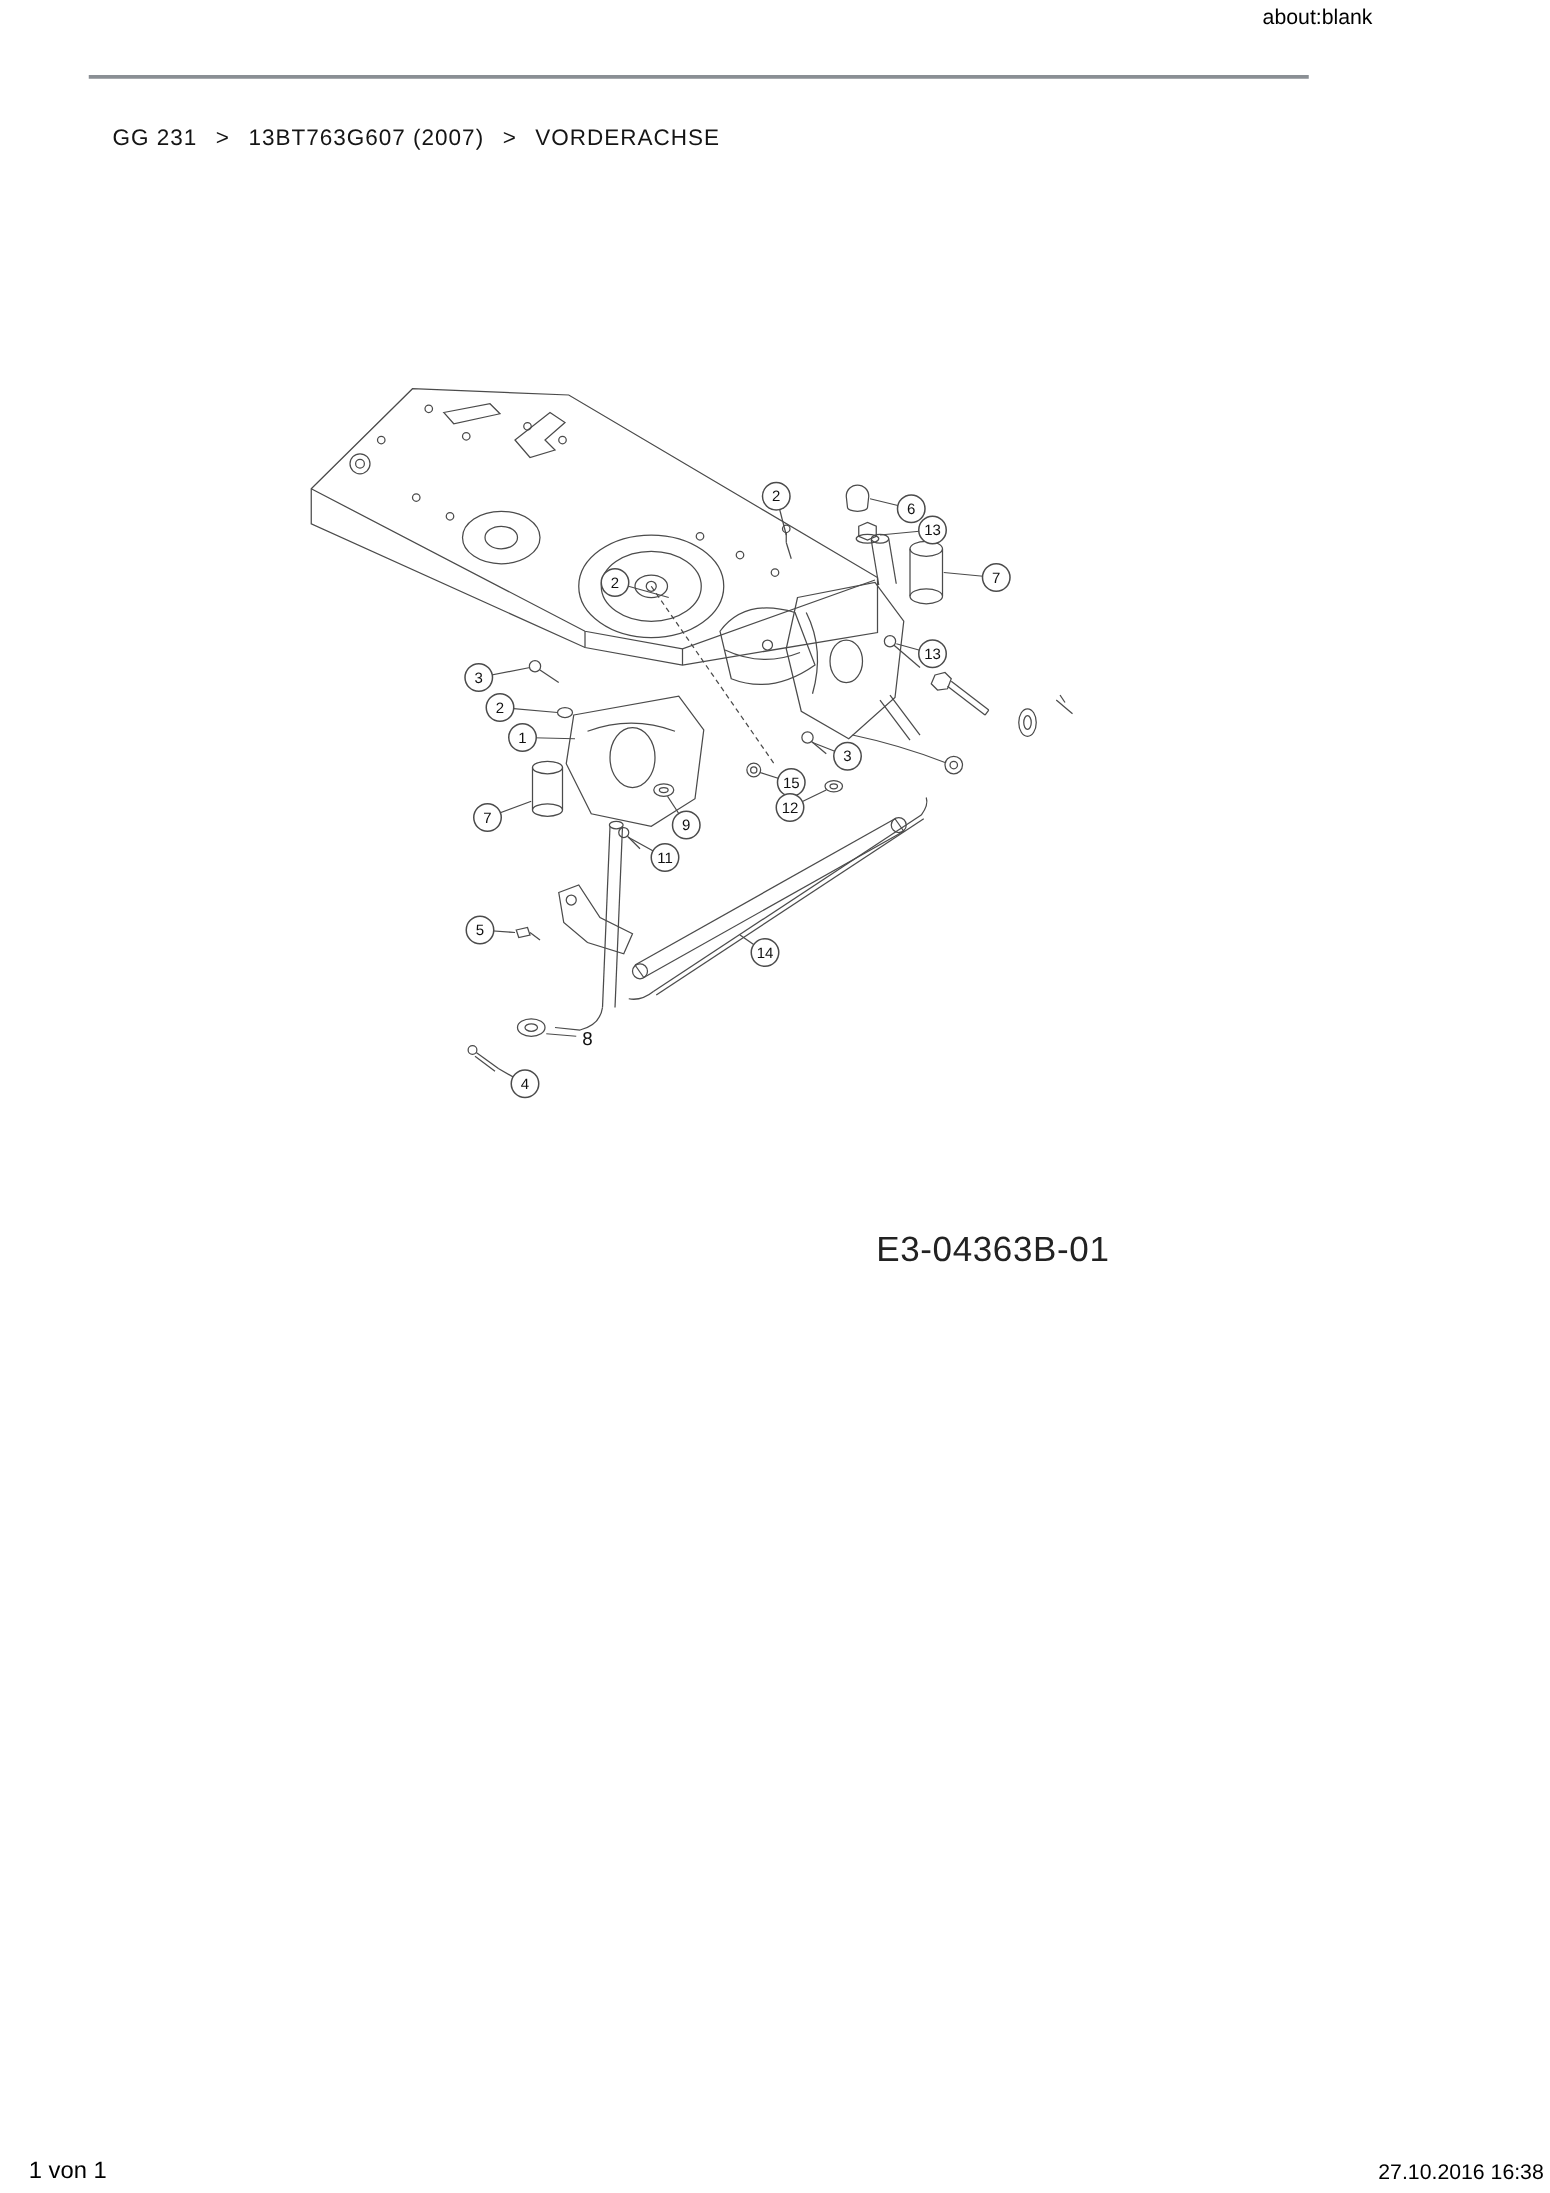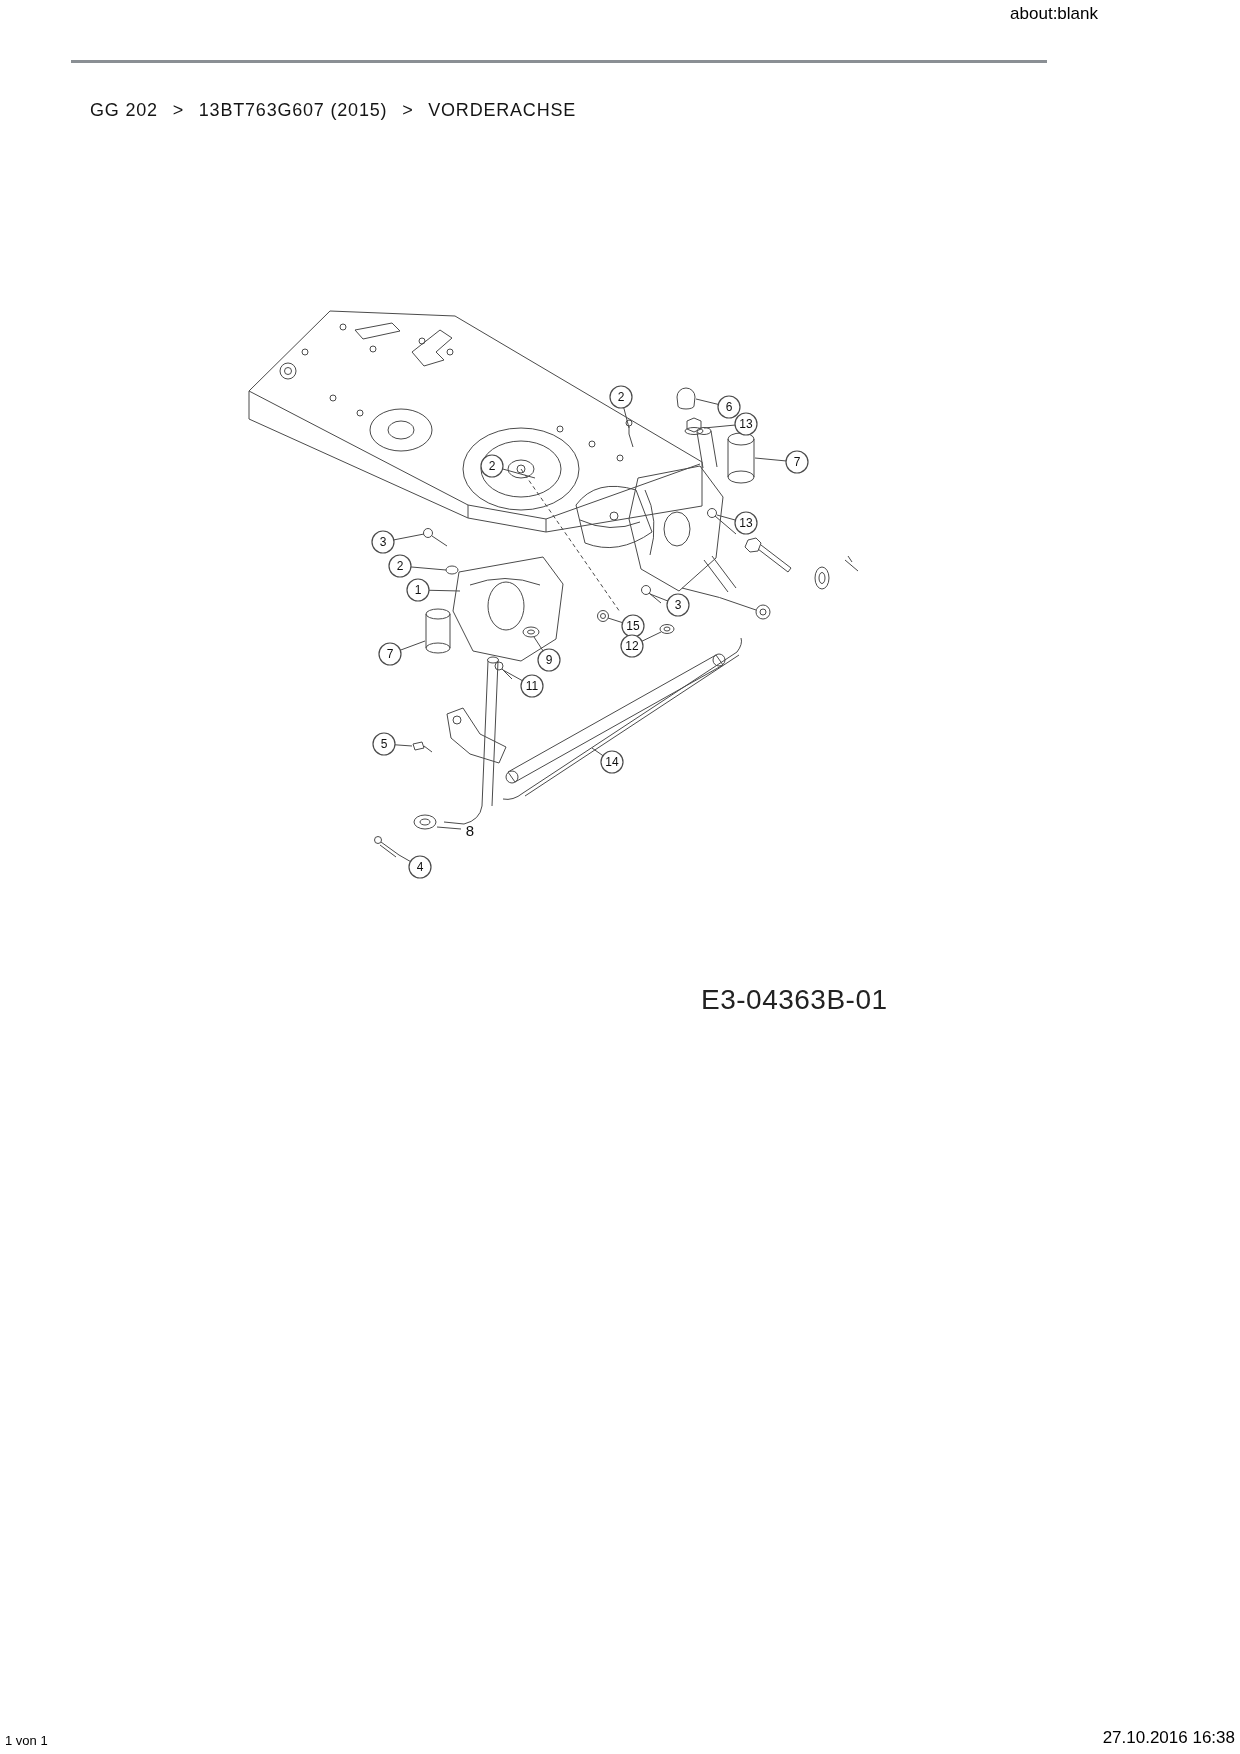--- a/index.html
+++ b/index.html
@@ -30,39 +30,39 @@
     width: 680px; height: 770px;
   }
   #diagram-svg text {
     font-family: "Liberation Sans", sans-serif;
   }
   .drawing-number {
     position: absolute; left: 701px; top: 984px;
     font-size: 28px; letter-spacing: 0.5px; color: #222;
   }
   .footer-left {
-    position: absolute; left: 5px; bottom: 6px; font-size: 13px;
+    position: absolute; left: 23px; bottom: 6px; font-size: 19px;
   }
   .footer-right {
     position: absolute; right: 5px; bottom: 6px; font-size: 17px; margin-top: 48px;
   }
 </style>
 </head>
 <body>
 
 <div class="page">
 
   <div class="header-url">about:blank</div>
 
   <div class="header-rule"></div>
 
   <div class="breadcrumb">
-    <span>GG 202</span>
+    <span>GG 231</span>
     <span class="sep">&gt;</span>
-    <span>13BT763G607 (2015)</span>
+    <span>13BT763G607 (2007)</span>
     <span class="sep">&gt;</span>
     <span>VORDERACHSE</span>
   </div>
 
   <svg id="diagram-svg" viewBox="230 285 680 770">
     <g stroke="#4b4b4b" fill="none" stroke-width="1">
 
       <polygon points="249,391 330,311 455,316 702,462 702,506 546,532 468,518 249,419"></polygon>
       <polyline points="249,391 468,505 546,519 700,464"></polyline>
       <line x1="468" y1="505" x2="468" y2="518"></line>

